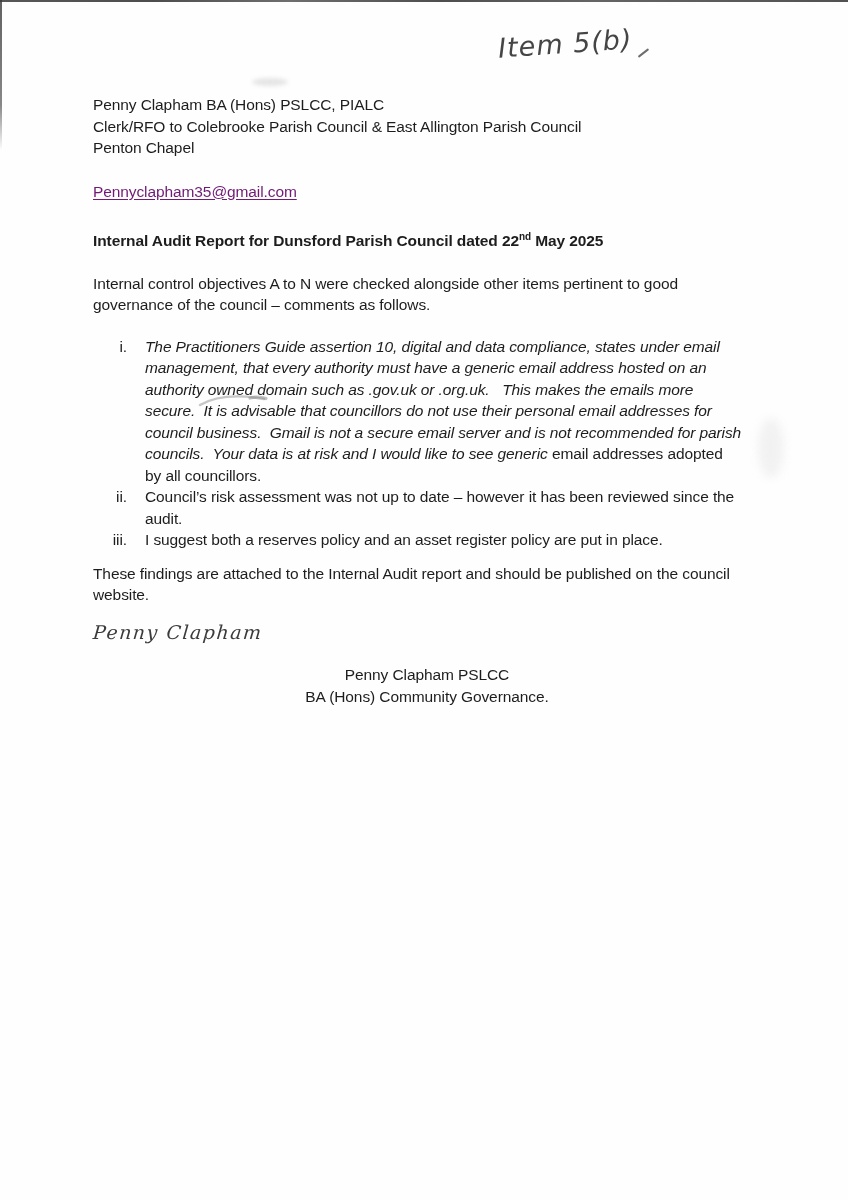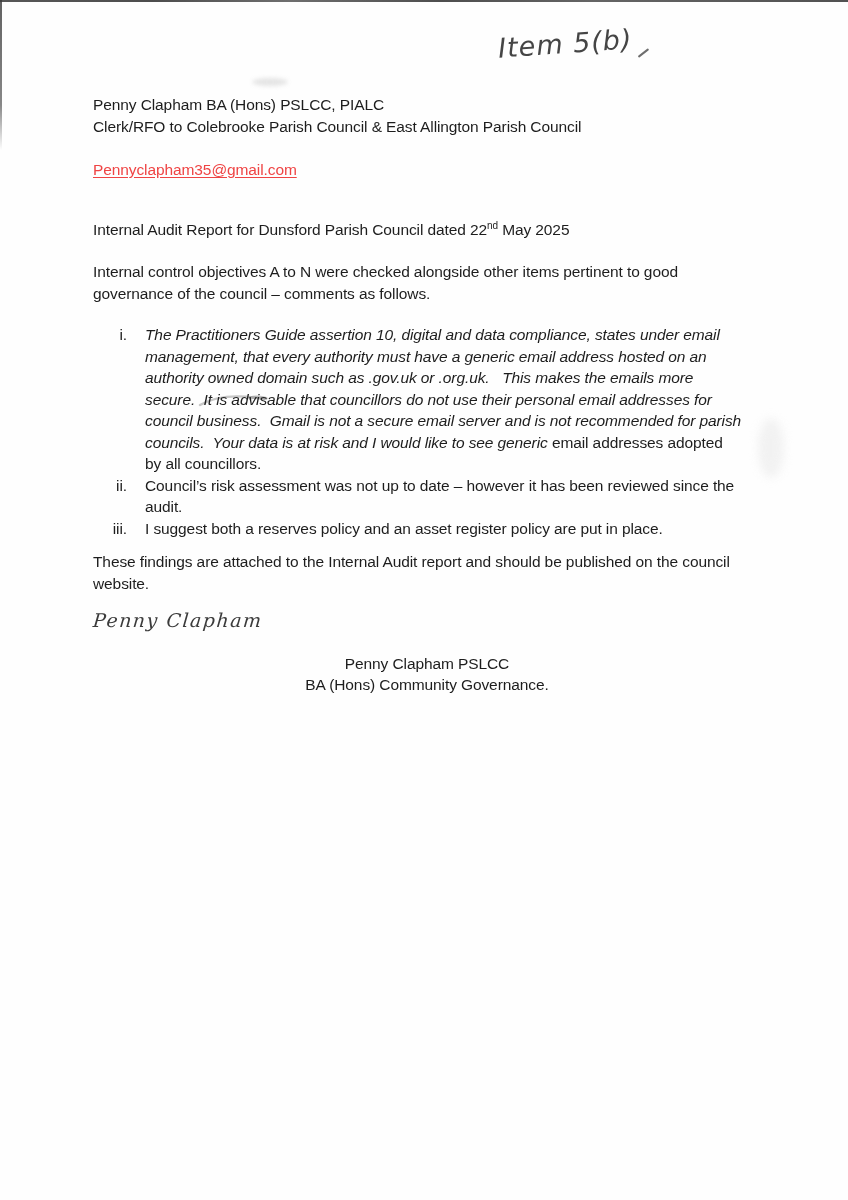--- a/index.html
+++ b/index.html
@@ -55,24 +55,24 @@
     background: #efefef; filter: blur(5px); opacity: .8;
   }
   
   .content {
     position: absolute; left: 93px; top: 94px; width: 668px;
     font-size: 15.5px; line-height: 21.5px; letter-spacing: -0.1px;
   }
   .address div { white-space: nowrap; }
   .email-line { margin-top: 22px; }
   .email-link {
-    color: #ef4444; text-decoration: underline; cursor: pointer;
+    color: #701a75; text-decoration: underline; cursor: pointer;
     text-underline-offset: 2px;
   }
-  .subject { margin-top: 38px; white-space: nowrap; }
+  .subject { margin-top: 28px; white-space: nowrap; font-weight: bold; }
   sup { font-size: 10px; line-height: 0; }
   .para-group { margin-top: 21px; }
   .para { margin: 0; max-width: 655px; white-space: pre-wrap; }
   .findings { margin: 20px 0 0 0; padding: 0; list-style: none; }
   .finding { display: flex; }
   .finding .num {
     display: inline-block; width: 34px; text-align: right;
     margin-right: 18px; flex: 0 0 34px;
   }
   .finding .ftext { white-space: pre-wrap; }
@@ -109,20 +109,21 @@
     <path d="M2,13 C16,5 38,2 66,7" stroke="#8f8f8f" stroke-width="2.4" fill="none" opacity="0.5" stroke-linecap="round"></path>
     <path d="M52,6 C58,4.5 63,4.5 68,6.5" stroke="#7d7d7d" stroke-width="3.2" fill="none" opacity="0.45" stroke-linecap="round"></path>
   </svg>
   <div class="smudge-b"></div>
 
   <div class="content">
 
     <div class="address">
       <div>Penny Clapham BA (Hons) PSLCC, PIALC</div>
       <div>Clerk/RFO to Colebrooke Parish Council &amp; East Allington Parish Council</div>
+      <div>Penton Chapel</div>
     </div>
 
     <div class="email-line">
       <a class="email-link">Pennyclapham35@gmail.com</a>
     </div>
 
     <div class="subject">
       <span>Internal Audit Report for Dunsford Parish Council dated 22</span><sup>nd</sup><span> May 2025</span>
     </div>
 

